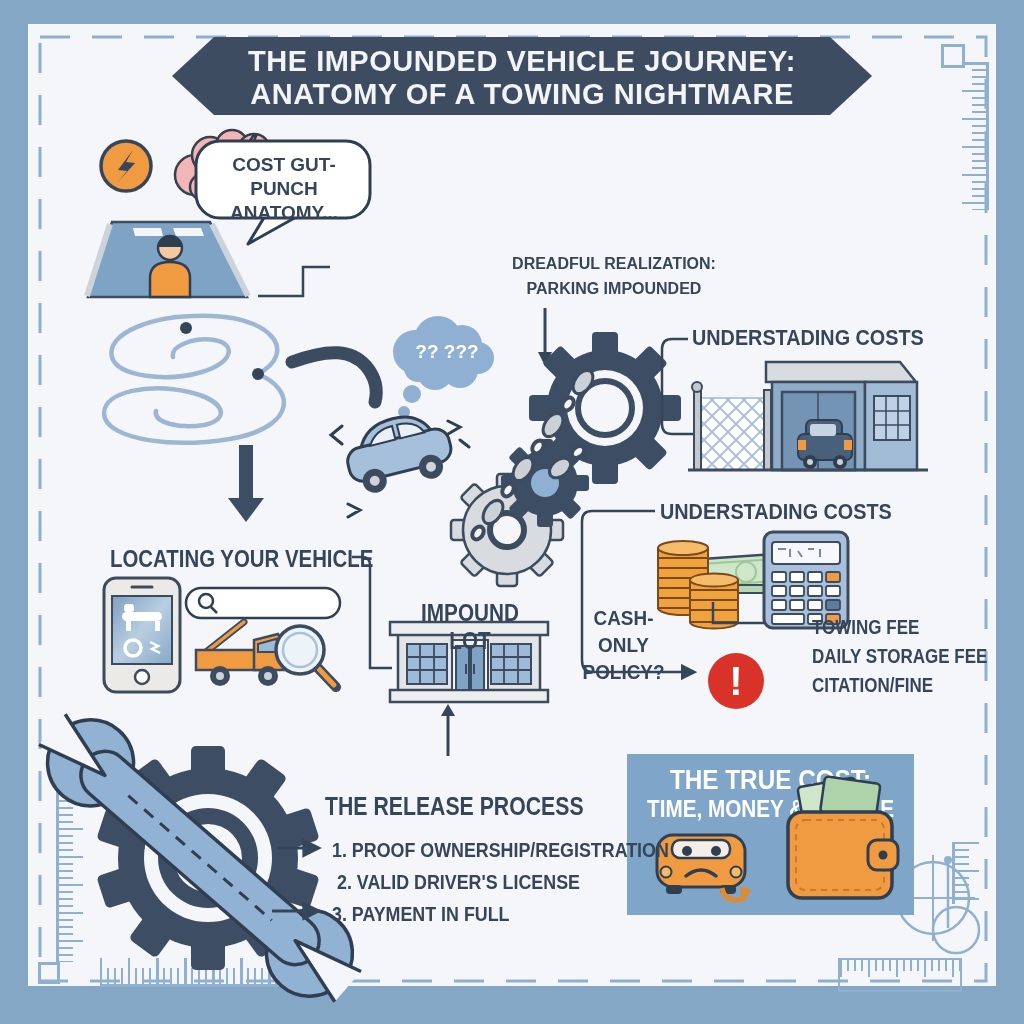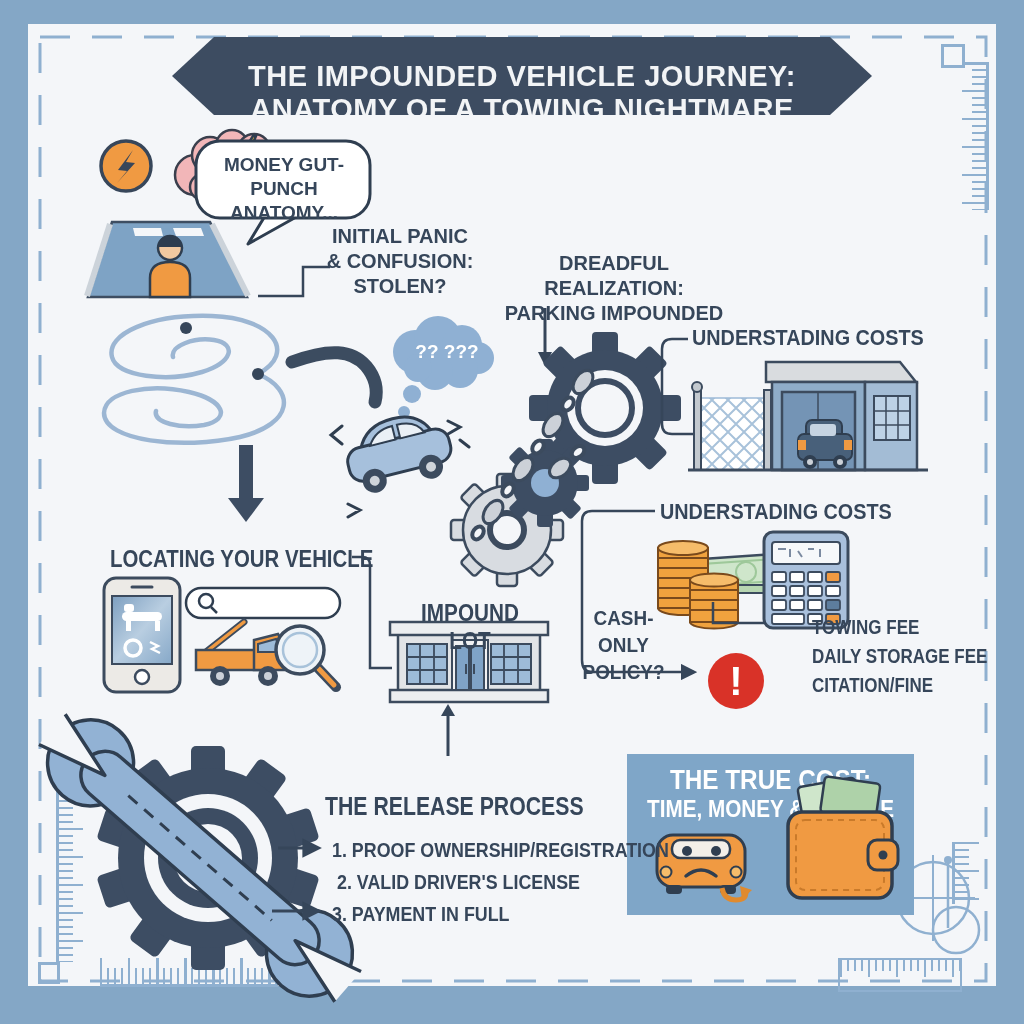--- a/index.html
+++ b/index.html
@@ -11,21 +11,21 @@
   .white{color:#ffffff;}
   .ctr{text-align:center;}
   .nowrap{white-space:nowrap;}
   .sx85{transform:scaleX(.85);} .sx90{transform:scaleX(.9);}
   .ol{transform-origin:left top;} .oc{transform-origin:center top;}
   svg{position:absolute;left:0;top:0;}
   
   #banner{position:absolute;left:172px;top:37px;width:700px;height:78px;background:#3d4c61;
           clip-path:polygon(0 50%,6% 0,94% 0,100% 50%,94% 100%,6% 100%);z-index:2;}
   #banner .l{color:#f2f4f6;font-weight:700;font-size:29px;line-height:33px;text-align:center;letter-spacing:.5px;}
-  #banner .l:first-child{padding-top:23px;}
+  #banner .l:first-child{padding-top:8px;}
   
   #truecost{position:absolute;left:627px;top:754px;width:287px;height:161px;background:#7fa6c8;z-index:2;}
   #truecost .l1{padding-top:11px;font-size:27px;color:#fff;font-weight:700;text-align:center;transform:scaleX(.9);}
   #truecost .l2{font-size:23px;color:#fff;font-weight:700;text-align:center;transform:scaleX(.9);}
   
   .rvl{border-left:3px solid #8fb0d0;background:
        repeating-linear-gradient(to bottom,#8fb0d0 0 2px,transparent 2px 7px) left top/14px 100% no-repeat,
        repeating-linear-gradient(to bottom,#8fb0d0 0 2.5px,transparent 2.5px 28px) left top/24px 100% no-repeat;}
   .rvr{border-right:3px solid #8fb0d0;background:
        repeating-linear-gradient(to bottom,#8fb0d0 0 2px,transparent 2px 7px) right top/14px 100% no-repeat,
@@ -416,31 +416,26 @@
           <rect x="822" y="780" width="56" height="36" rx="4" fill="#aed2a9" stroke="#2f3e50" stroke-width="2.5"></rect>
         </g>
       <rect x="788" y="812" width="104" height="86" rx="14" fill="#f09a42" stroke="#2f3e50" stroke-width="3.5"></rect>
       <rect x="796" y="820" width="88" height="70" rx="9" fill="none" stroke="#c97a2a" stroke-width="2" stroke-dasharray="6 5"></rect>
       <rect x="868" y="840" width="30" height="30" rx="9" fill="#f09a42" stroke="#2f3e50" stroke-width="3"></rect>
       <circle cx="883" cy="855" r="4.5" fill="#2f3e50"></circle>
     </g>
   </svg>
 
   <div class="abs txt ctr z4" style="left:200px;top:153px;width:168px;font-size:19px;line-height:24px;">
-    <div>MONEY GUT-PUNCH</div>
+    <div>COST GUT-PUNCH</div>
     <div>ANATOMY...</div>
   </div>
 
-  <div class="abs txt ctr z4" style="left:325px;top:224px;width:150px;font-size:20px;line-height:25px;">
-    <div>INITIAL PANIC</div>
-    <div>&amp; CONFUSION:</div>
-    <div>STOLEN?</div>
-  </div>
-
-  <div class="abs txt ctr z4" style="left:500px;top:251px;width:228px;font-size:20px;line-height:25px;">
+
+  <div class="abs txt ctr z4" style="left:500px;top:251px;width:228px;font-size:16px;line-height:25px;">
     <div>DREADFUL REALIZATION:</div>
     <div>PARKING IMPOUNDED</div>
   </div>
 
   <div class="abs txt white ctr z4" style="left:402px;top:341px;width:90px;font-size:19px;">?? ???</div>
 
   <div class="abs txt nowrap sx90 ol z4" style="left:692px;top:325px;font-size:22px;">UNDERSTADING COSTS</div>
 
   <div class="abs txt nowrap sx90 ol z4" style="left:660px;top:499px;font-size:22px;">UNDERSTADING COSTS</div>
 

